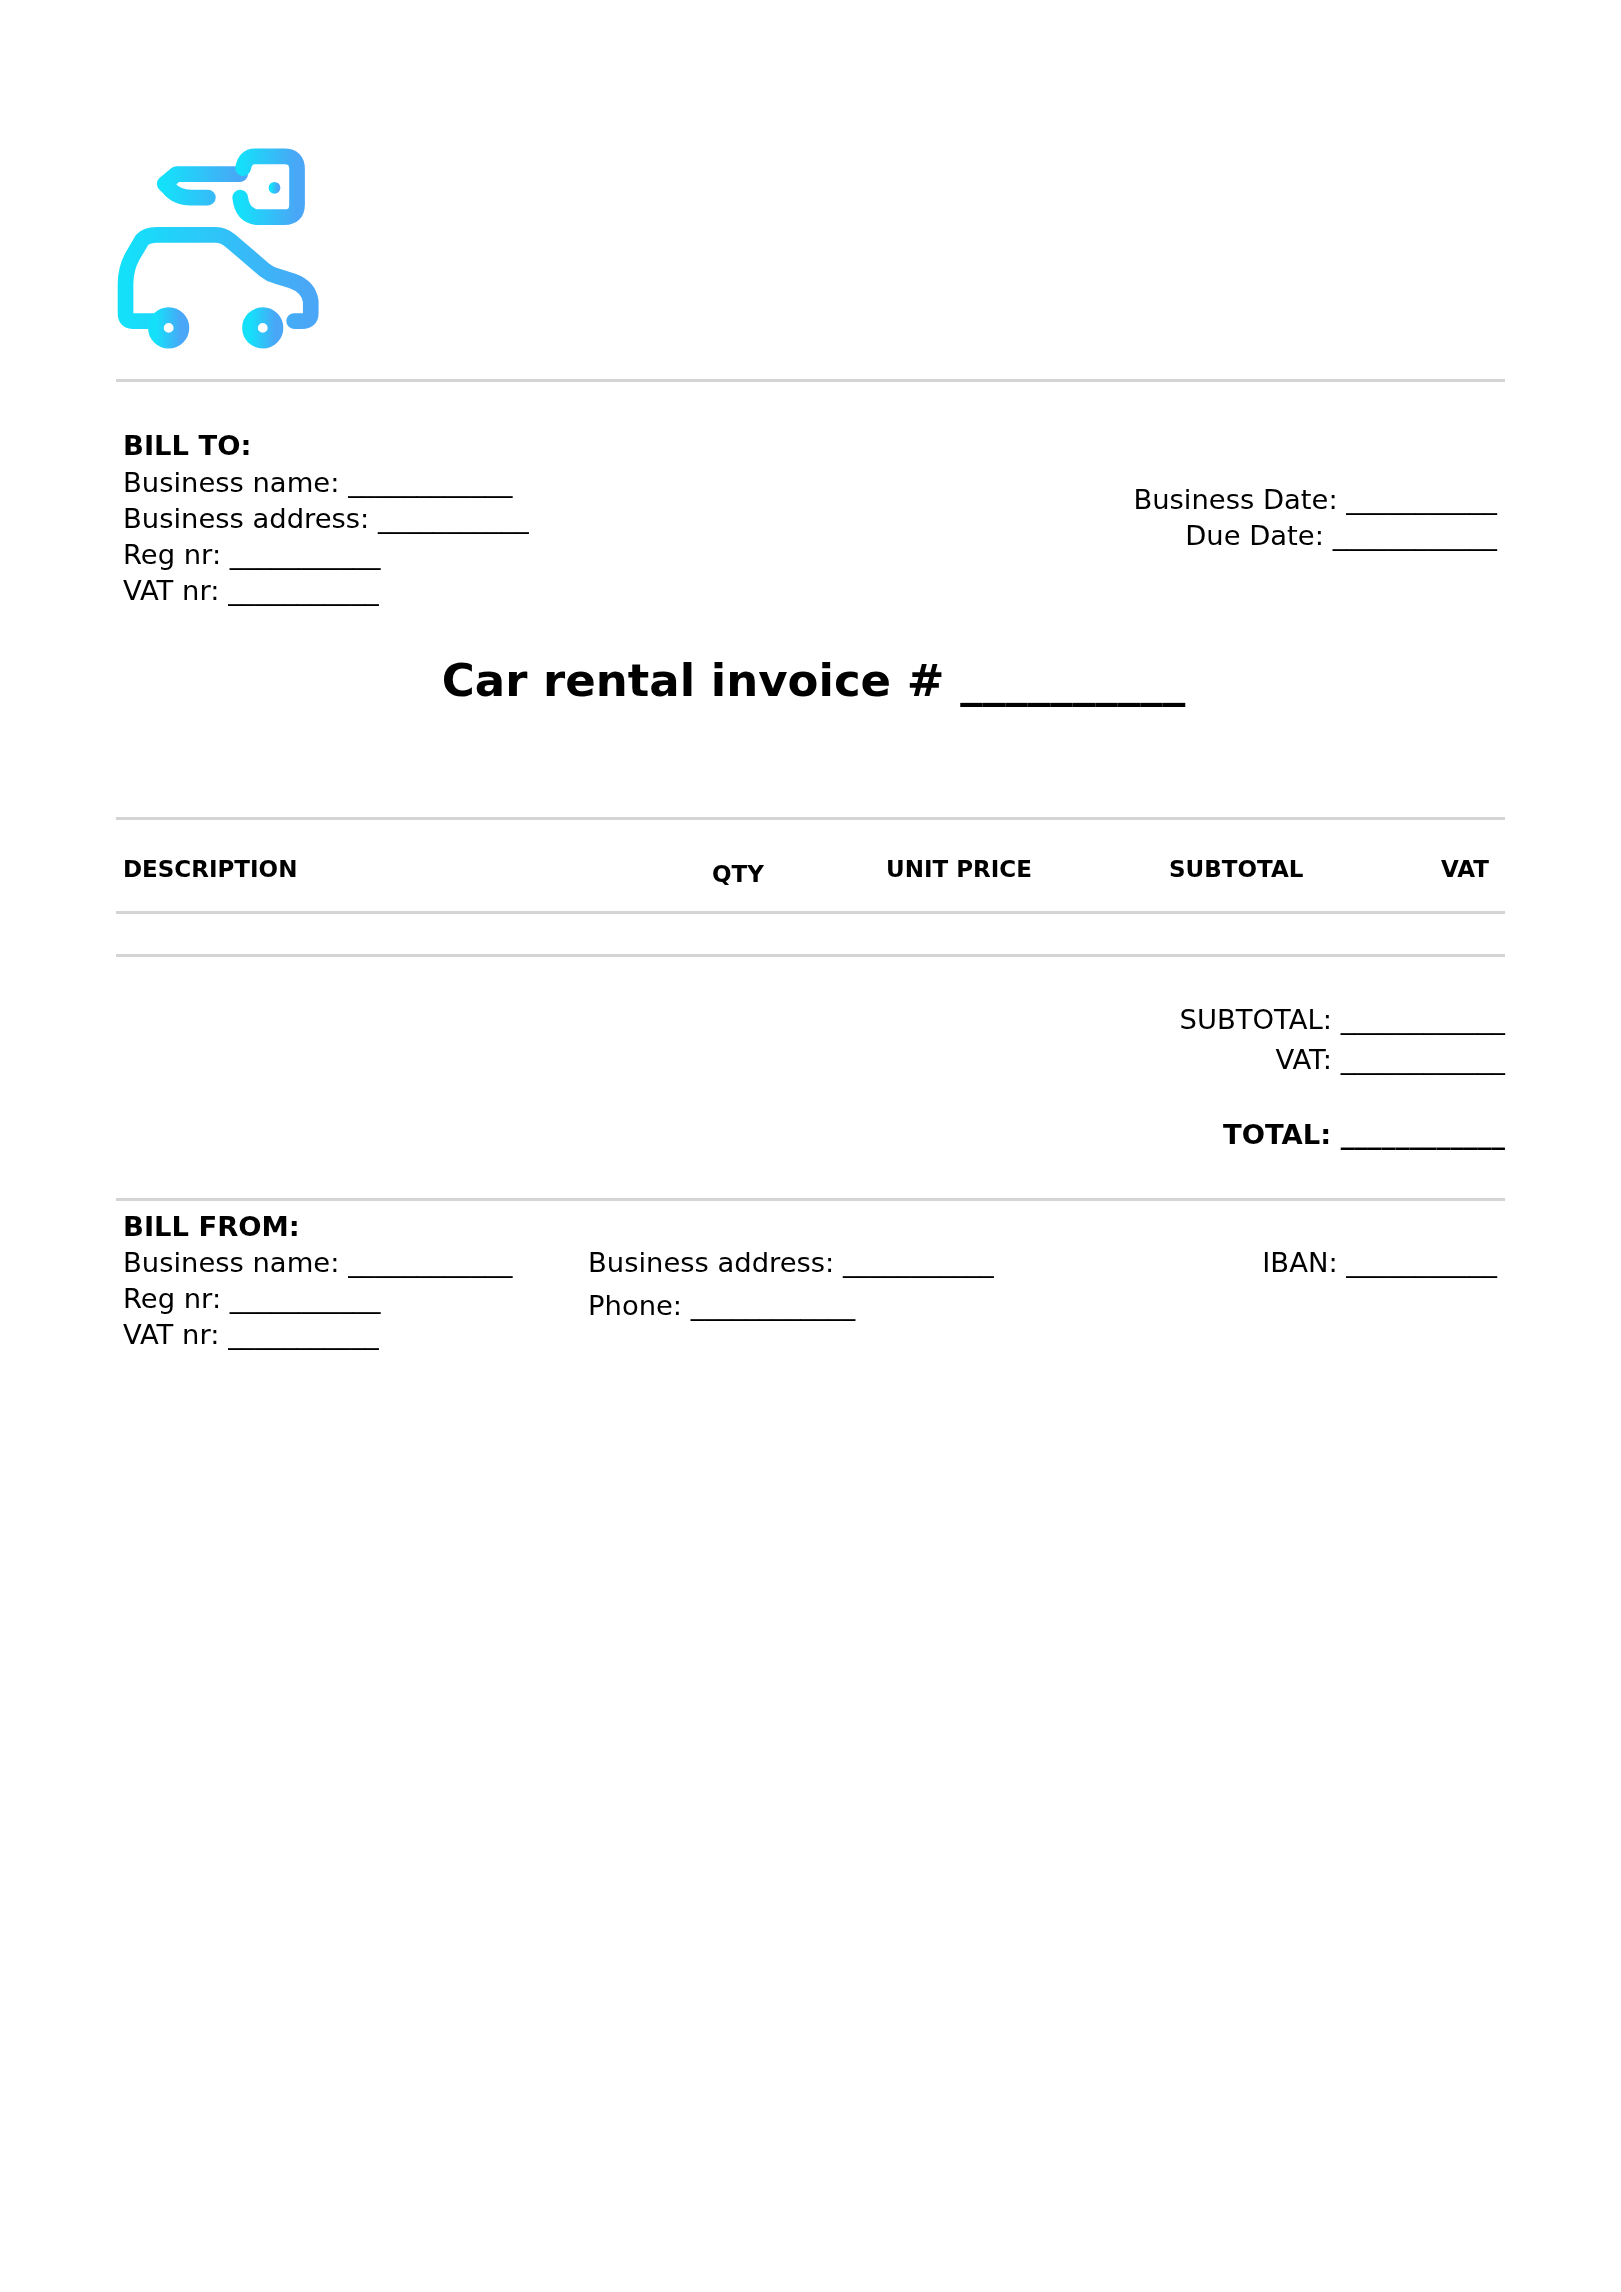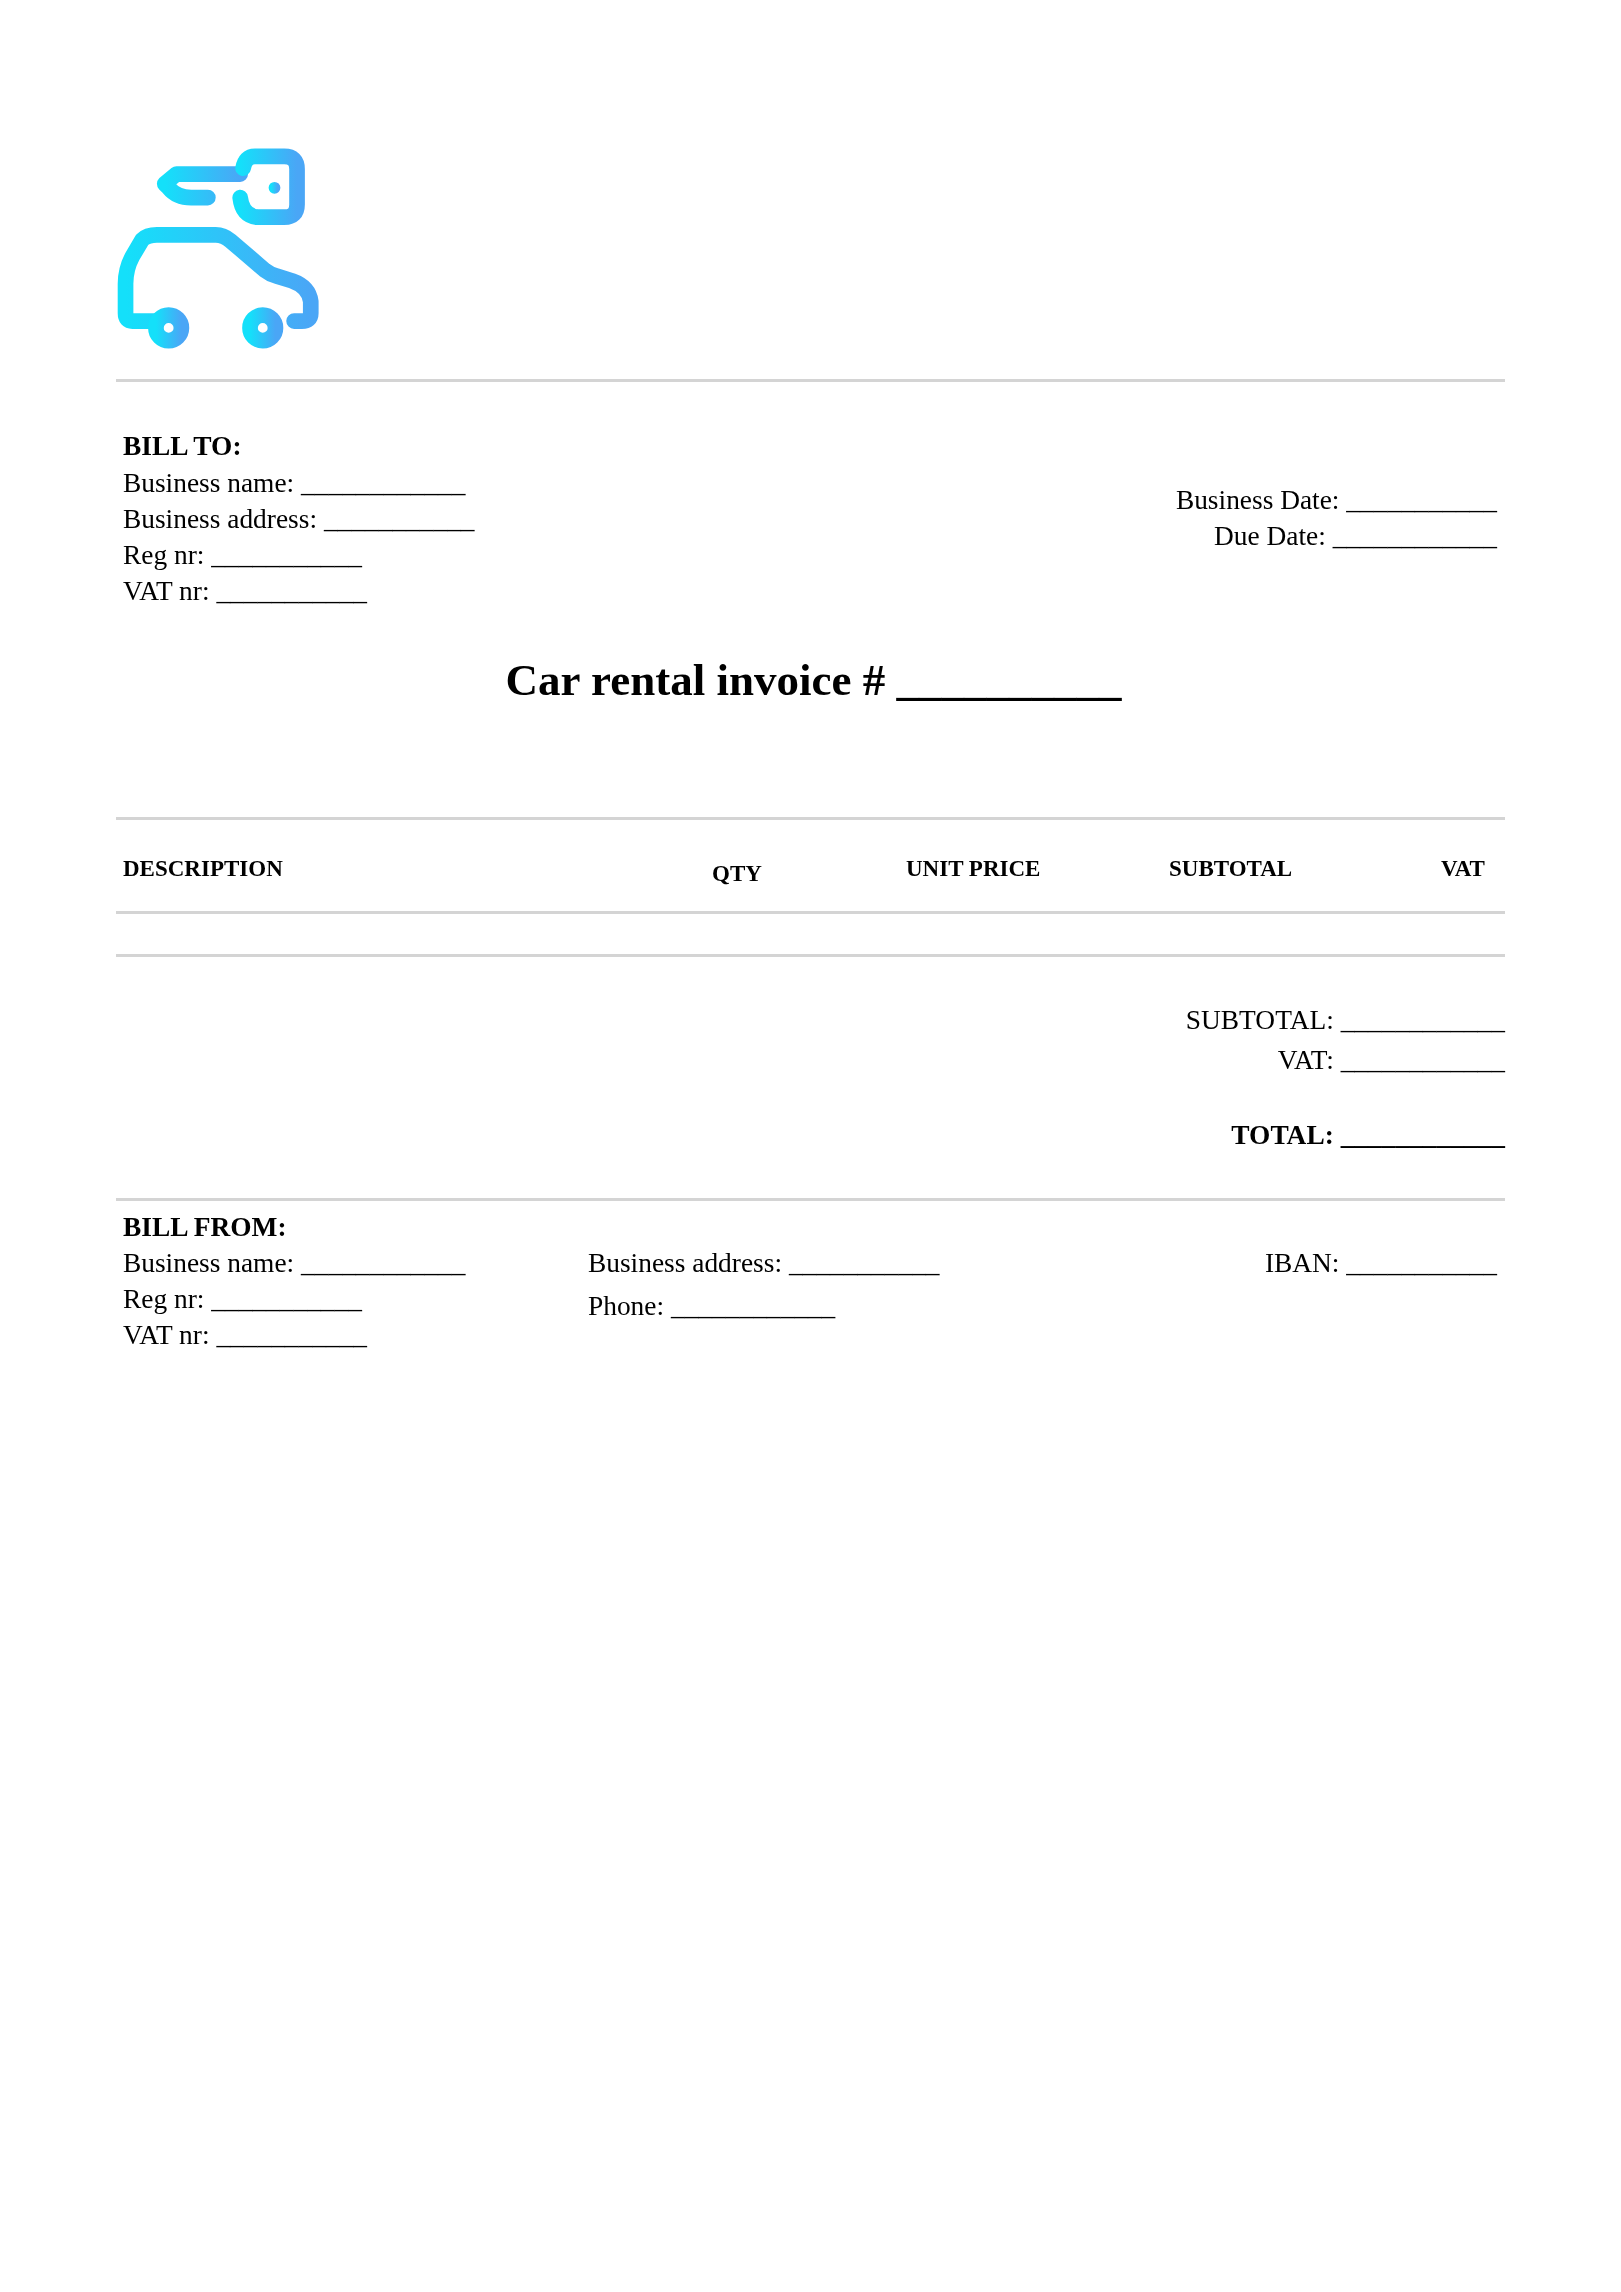--- a/index.html
+++ b/index.html
@@ -1,18 +1,18 @@
 <!DOCTYPE html>
 <html><head>
 <meta charset="utf-8">
 <style>
   html, body { margin: 0; padding: 0; background: #ffffff; }
   body { width: 1621px; height: 2293px; position: relative; overflow: hidden;
          font-family: "DejaVu Sans", sans-serif; color: #000; }
-  .abs { position: absolute; white-space: pre; font-family: Liberation Serif, serif; }
+  .abs { position: absolute; white-space: pre; }
   .txt { font-size: 27.4px; line-height: 36px; }
   .bold { font-weight: bold; }
   .hr { position: absolute; left: 116px; width: 1389px; height: 2.9px; background: #d4d4d4; }
   .right { text-align: right; }
   .logo { position: absolute; left: 98px; top: 127px; width: 255px; height: 245px; }
   .title { font-size: 45px; font-weight: bold; line-height: 55px; }
   .th { font-size: 23px; font-weight: bold; line-height: 36px; }
 </style>
 </head>
 <body>
@@ -52,21 +52,21 @@
 <div class="abs txt" style="left:123px; top:573px;"><span>VAT nr:</span> <span>___________</span></div>
 
 <div class="abs txt right" style="right:124px; top:482px;"><span>Business Date:</span> <span>___________</span></div>
 <div class="abs txt right" style="right:124px; top:518px;text-align:right;"><span>Due Date:</span> <span>____________</span></div>
 
 <div class="abs title" style="left:0; width:1627px; text-align:center; top:653px;"><span>Car rental invoice #</span> <span>__________</span></div>
 
 <div class="hr" style="top:817px;"></div>
 <div class="abs th" style="left:123px; top:851px;">DESCRIPTION</div>
 <div class="abs th" style="left:712px; top:856px;">QTY</div>
-<div class="abs th" style="left:886px; top:851px;margin-left:20px;">UNIT PRICE</div>
+<div class="abs th" style="left:886px; top:851px;">UNIT PRICE</div>
 <div class="abs th" style="left:1169px; top:851px;">SUBTOTAL</div>
 <div class="abs th" style="left:1441px; top:851px;">VAT</div>
 <div class="hr" style="top:911px;"></div>
 <div class="hr" style="top:954px;"></div>
 
 <div class="abs txt right" style="right:116px; top:1002px;"><span>SUBTOTAL:</span> <span>____________</span></div>
 <div class="abs txt right" style="right:116px; top:1042px;"><span>VAT:</span> <span>____________</span></div>
 <div class="abs txt right bold" style="right:116px; top:1081px;margin-top:36px;"><span>TOTAL:</span> <span>____________</span></div>
 
 <div class="hr" style="top:1198px;"></div>

